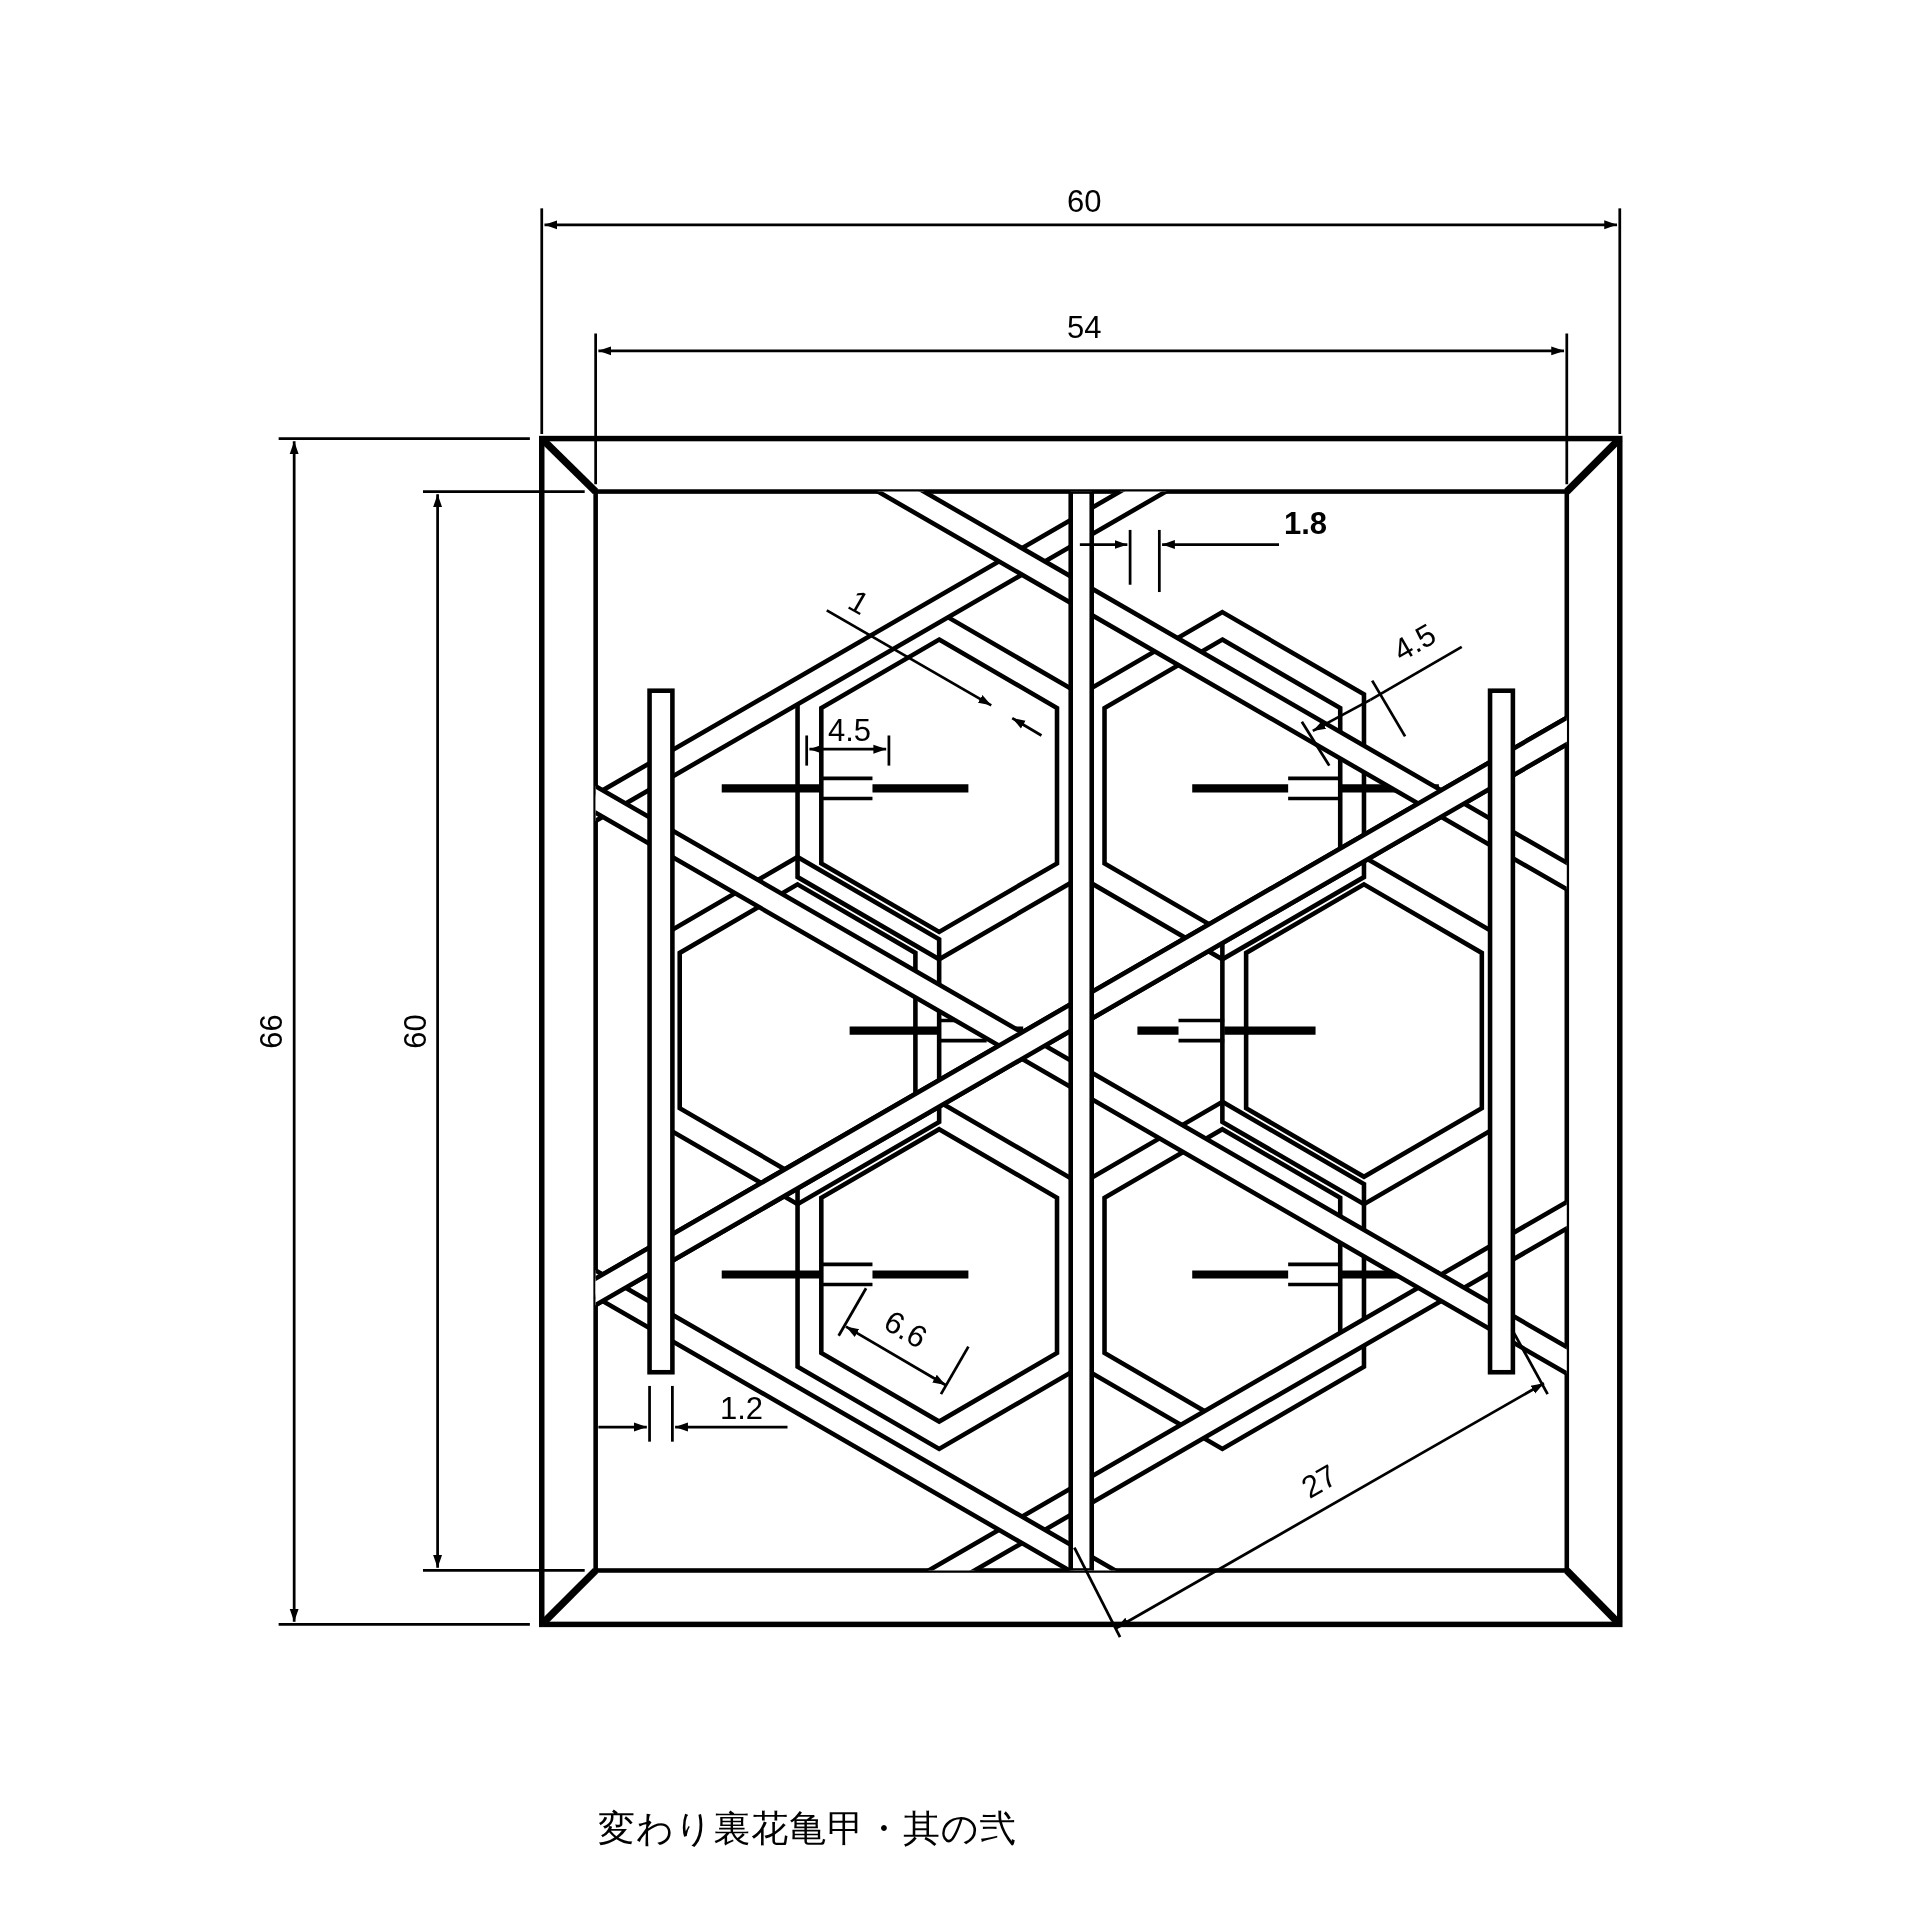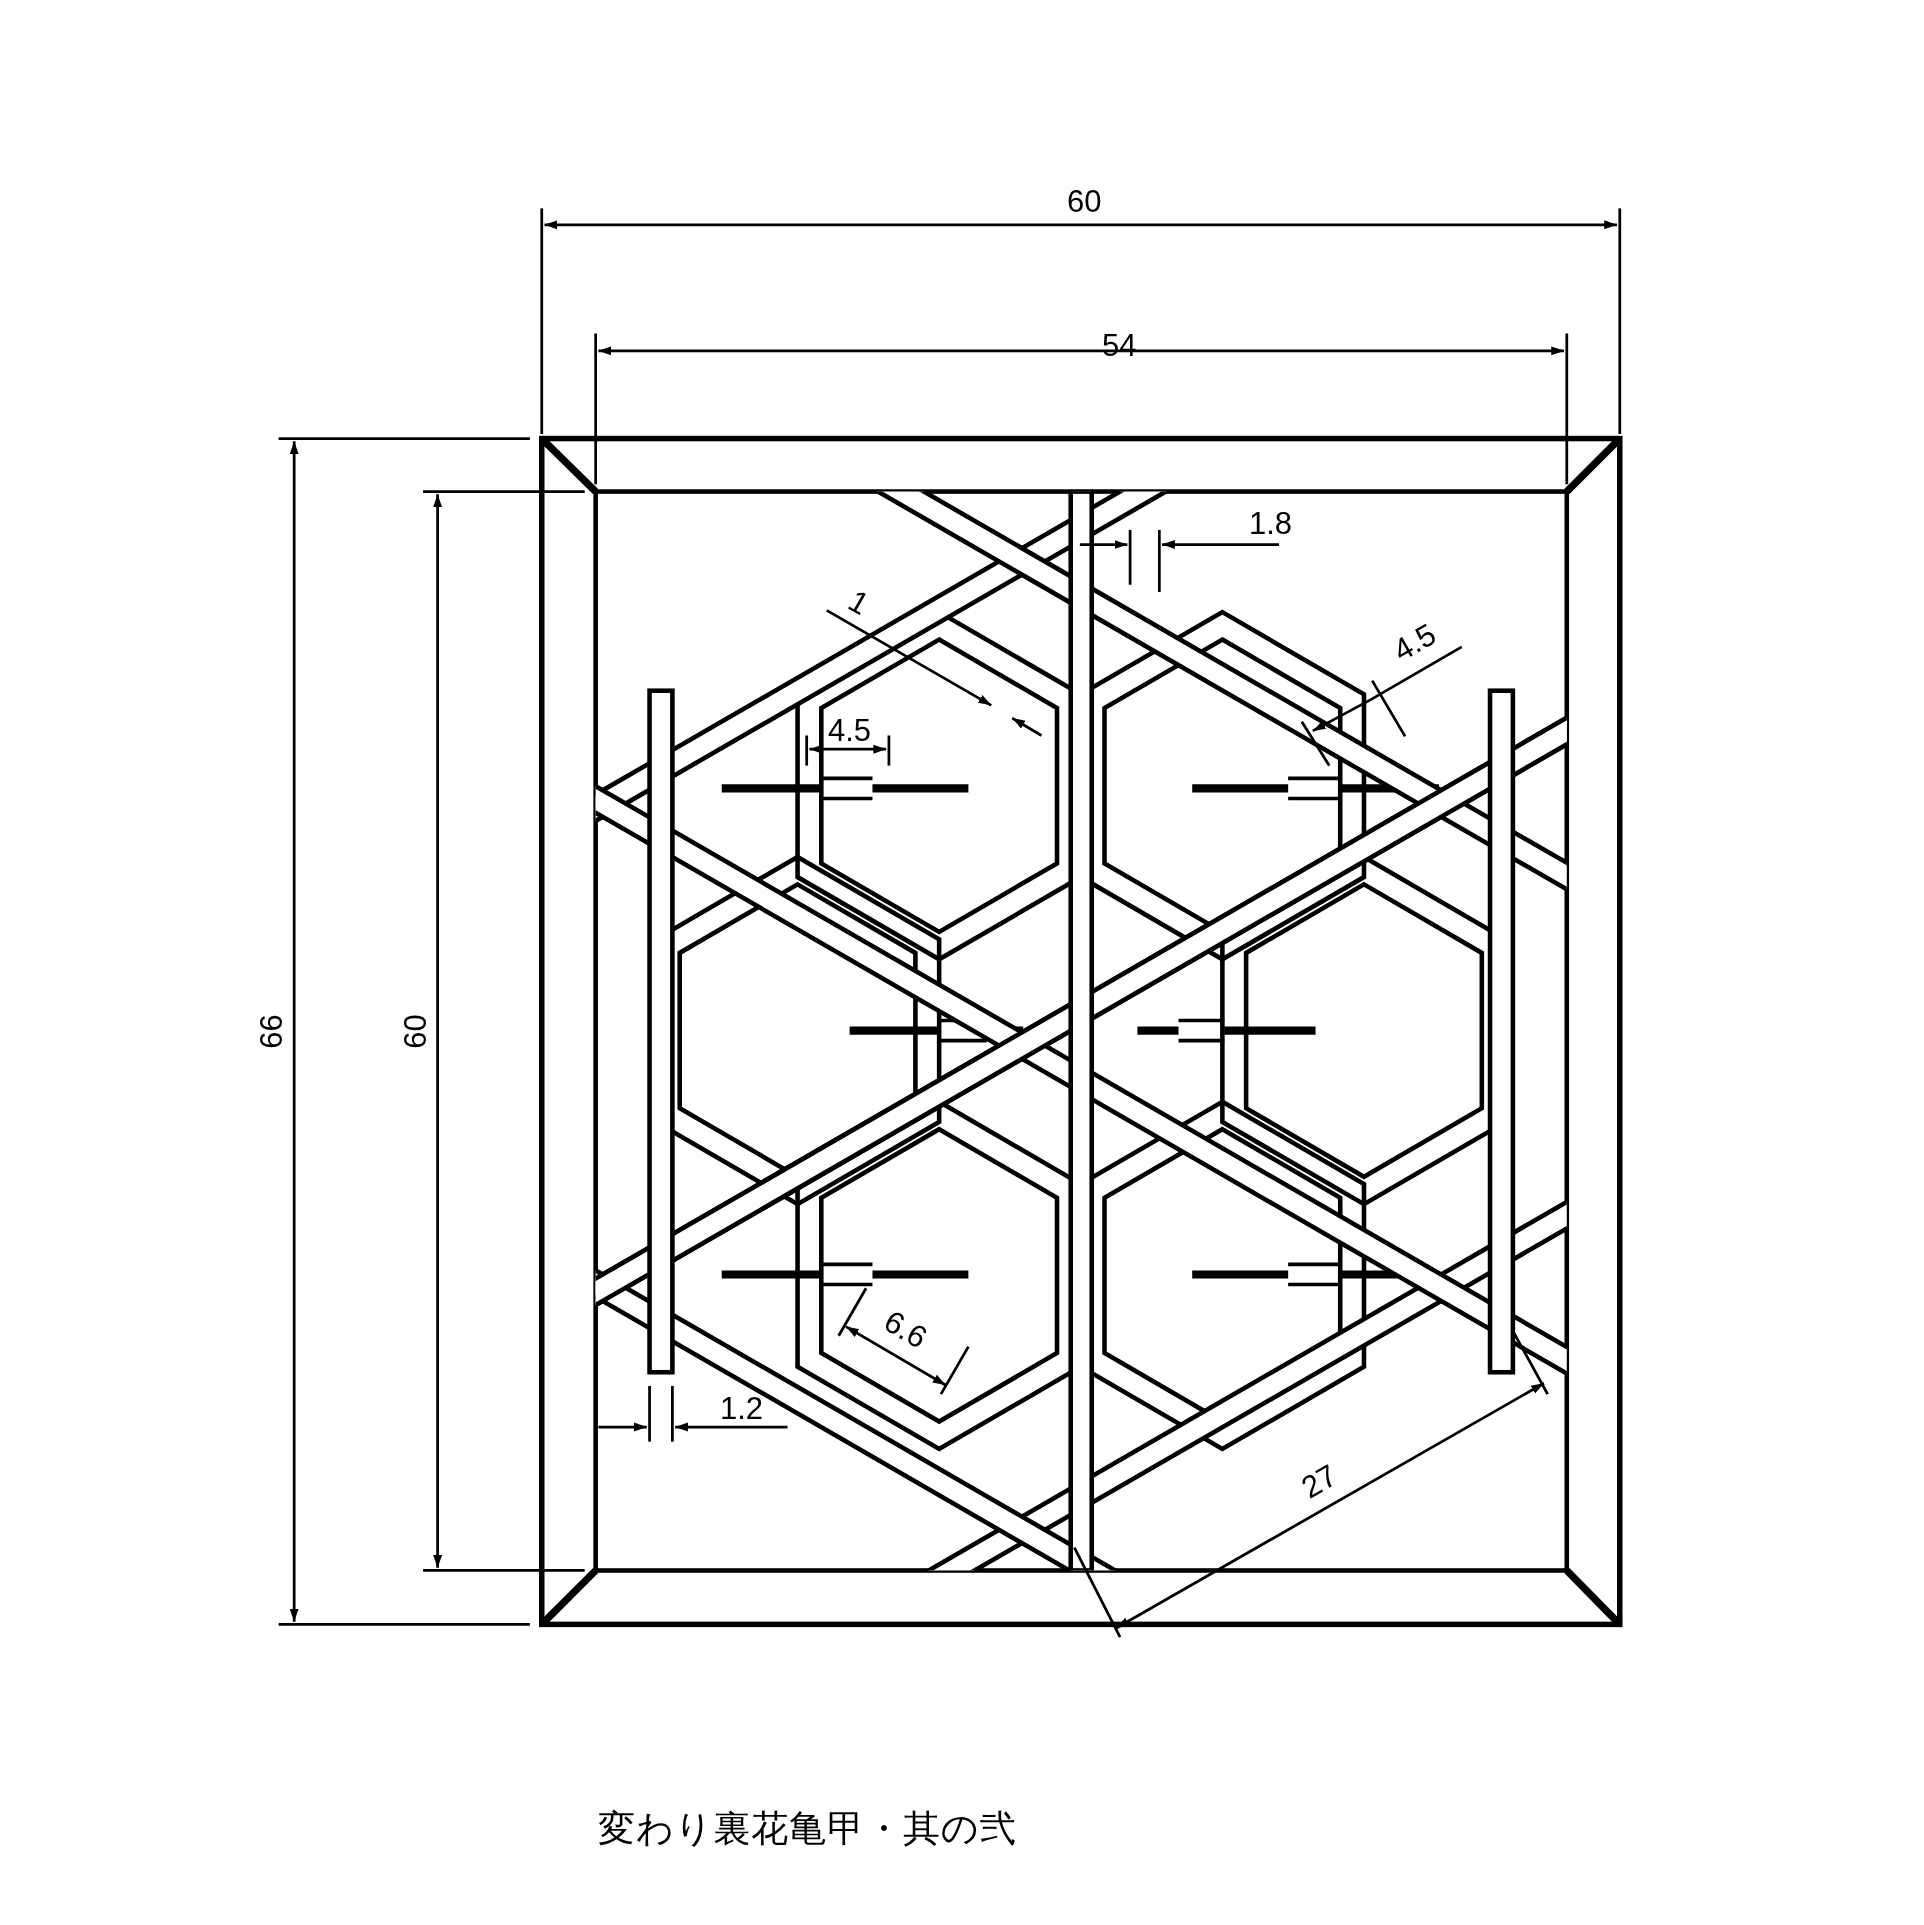--- a/index.html
+++ b/index.html
@@ -142,24 +142,24 @@
     <line x1="655" y1="1562" x2="708" y2="1562" marker-end="url(#arr)"></line>
     <line x1="862" y1="1562" x2="739" y2="1562" marker-end="url(#arr)"></line>
 
     <line x1="1176" y1="1694" x2="1226" y2="1792"></line>
     <line x1="1655" y1="1455" x2="1694" y2="1526"></line>
     <line x1="1222" y1="1782" x2="1690" y2="1514" marker-start="url(#arr)" marker-end="url(#arr)"></line>
   </g>
 </svg>
 
 <div class="lbl" style="left:1067px;top:186px;">60</div>
-<div class="lbl" style="left:1102px;top:312px;margin-top:18px;">54</div>
+<div class="lbl" style="left:1067px;top:312px;">54</div>
 <div class="lbl" style="left:254px;top:1016px;transform:rotate(-90deg);">66</div>
 <div class="lbl" style="left:398px;top:1016px;transform:rotate(-90deg);">60</div>
-<div class="lbl" style="left:1249px;top:508px;">1.8</div>
+<div class="lbl" style="left:1284px;top:508px;font-weight:bold;">1.8</div>
 <div class="lbl" style="left:1393px;top:627px;transform:rotate(-30deg);">4.5</div>
 <div class="lbl" style="left:850px;top:587px;transform:rotate(30deg);">1</div>
 <div class="lbl" style="left:828px;top:715px;">4.5</div>
 <div class="lbl" style="left:884px;top:1314px;transform:rotate(30deg);">6.6</div>
 <div class="lbl" style="left:720px;top:1393px;">1.2</div>
 <div class="lbl" style="left:1302px;top:1466px;transform:rotate(-30deg);">27</div>
 
 <div class="title">変わり裏花亀甲・其の弐</div>
 
 

